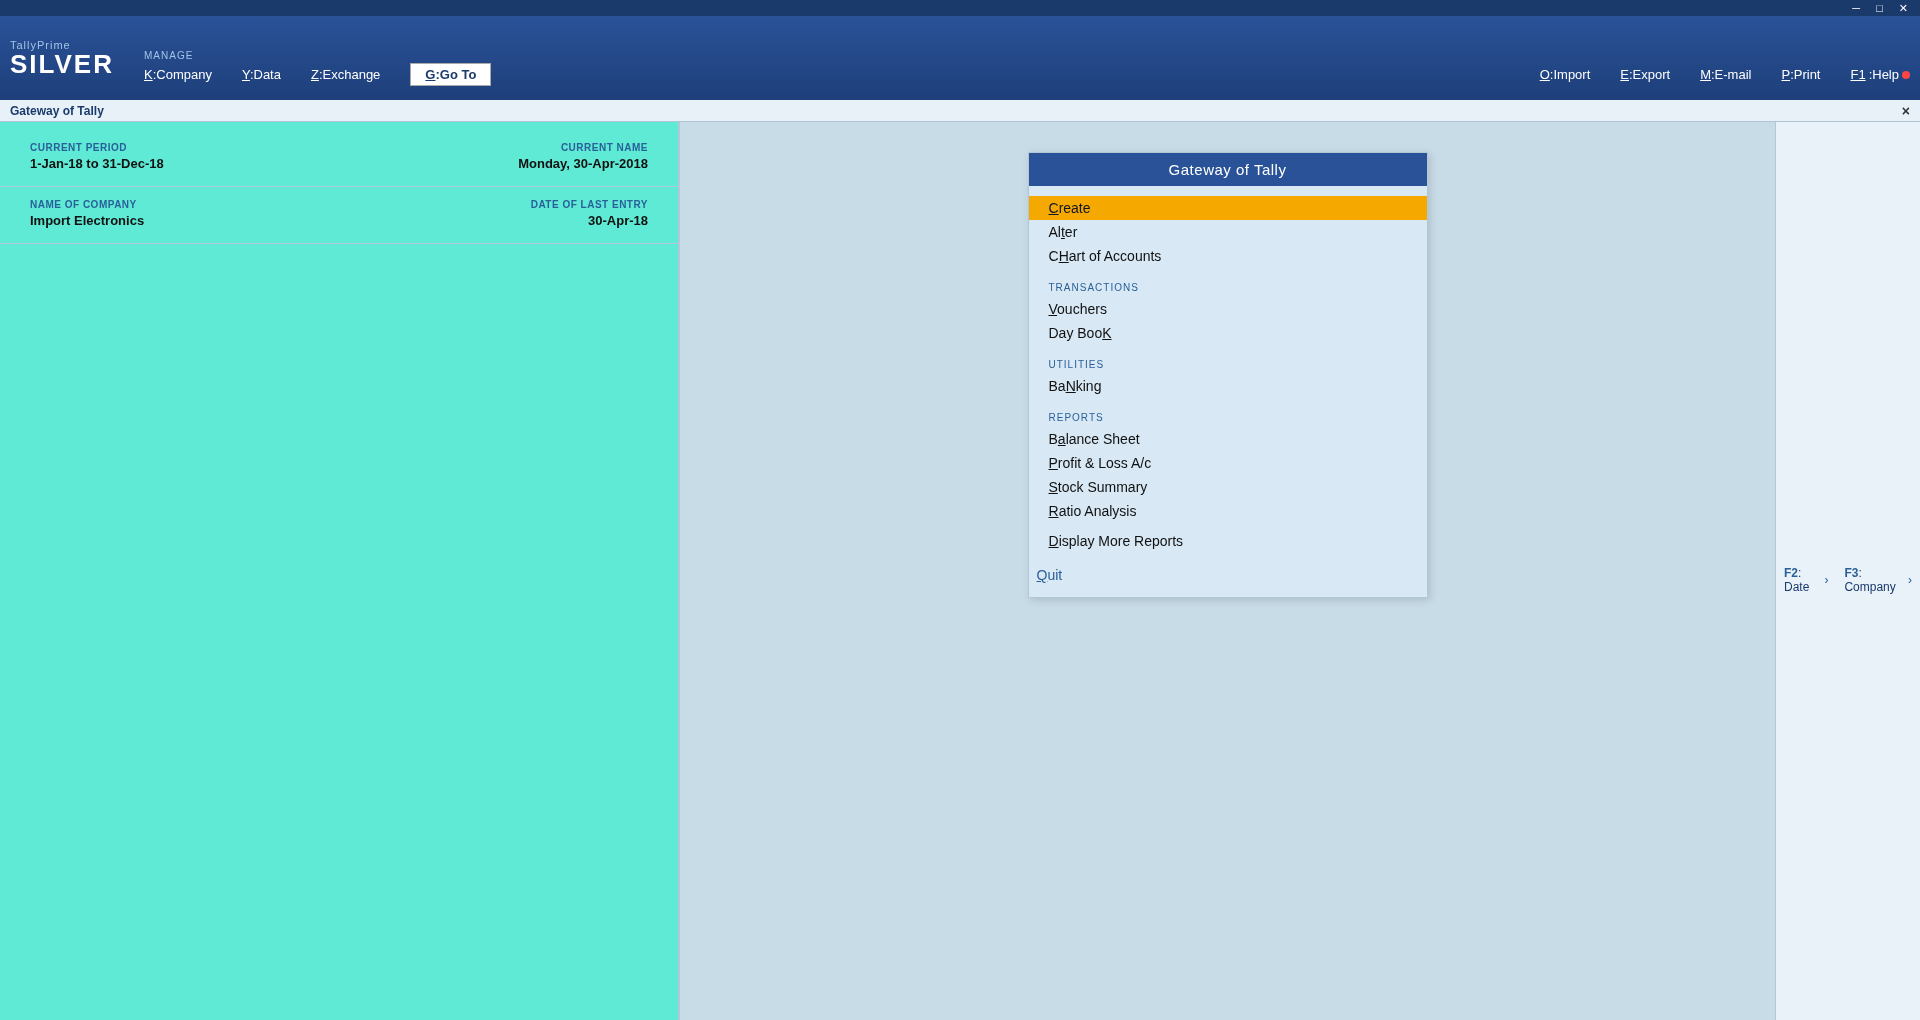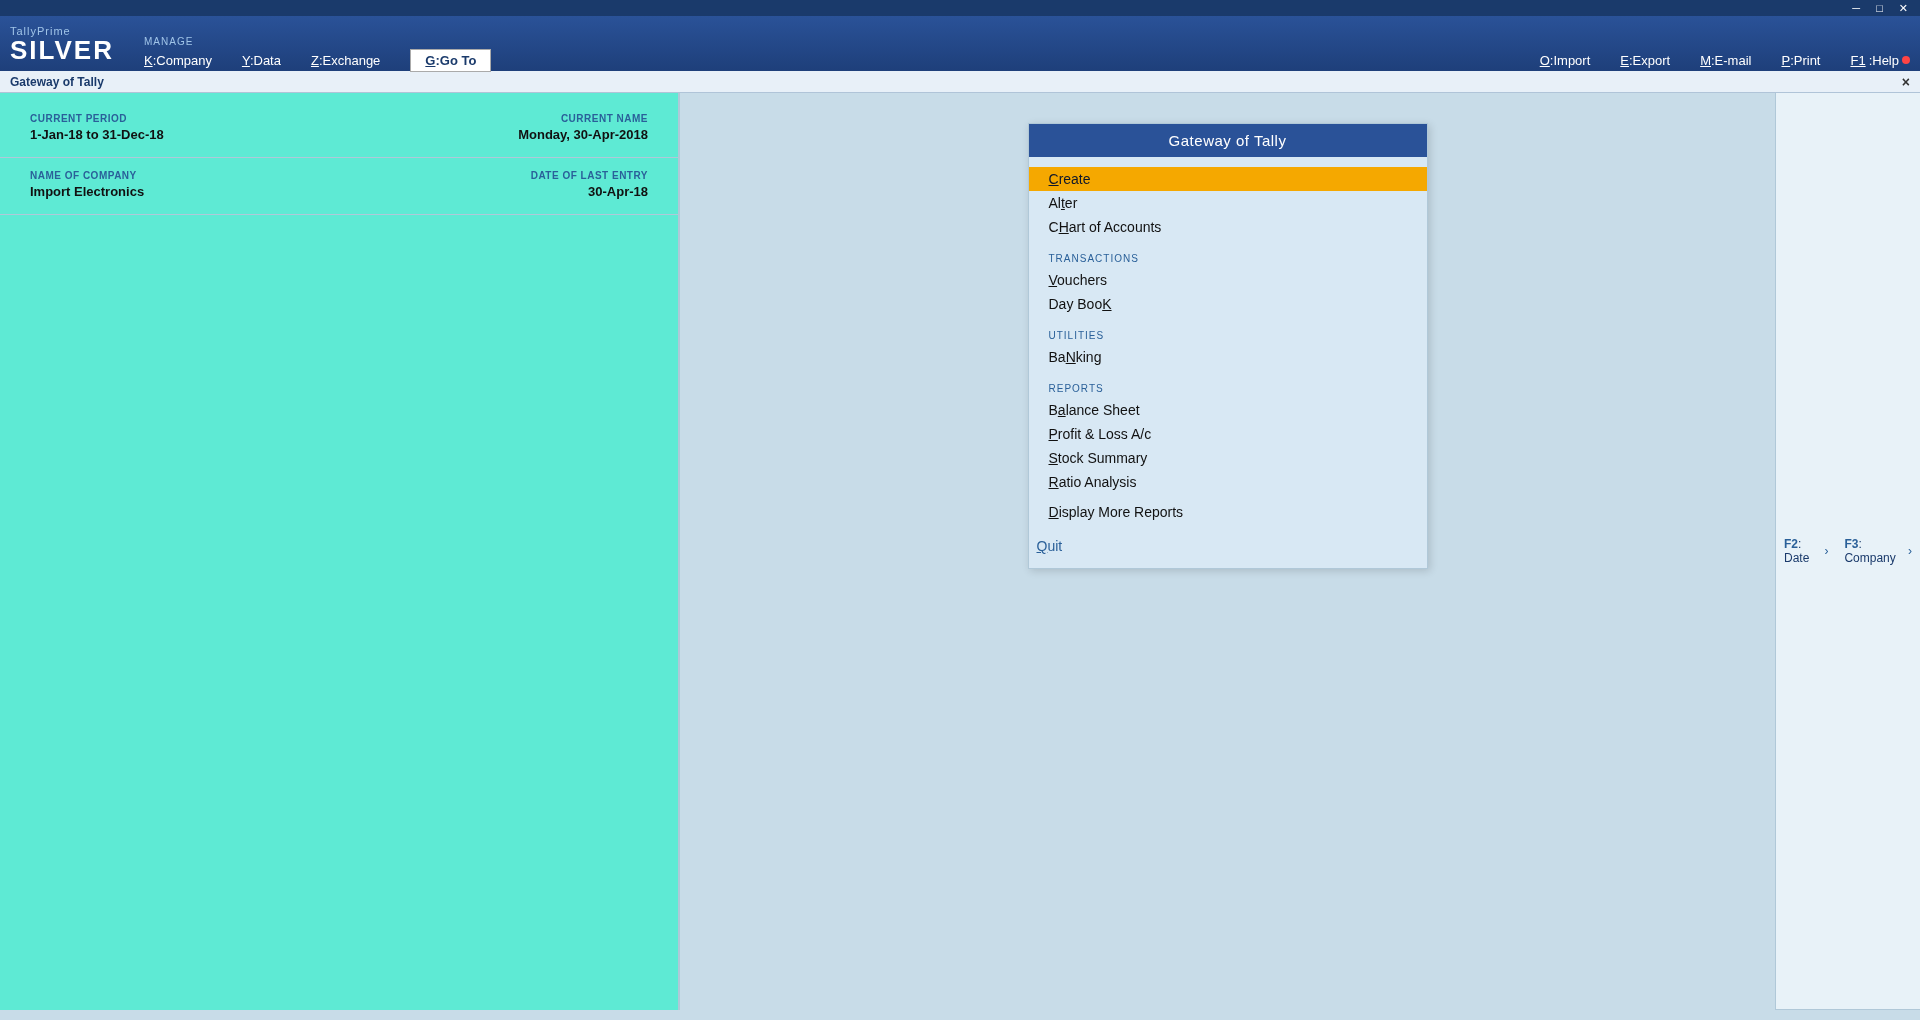--- a/index.html
+++ b/index.html
@@ -27,21 +27,21 @@
       font-size: 11px;
       cursor: pointer;
       background: none;
       border: none;
       padding: 0 4px;
     }
 
     
     .menu-bar {
       background: linear-gradient(to bottom, #2a5298, #1e3f7a);
-      height: 55px;
+      height: 84px;
       display: flex;
       align-items: center;
       padding: 0 10px;
       gap: 0;
     }
 
     .brand {
       display: flex;
       flex-direction: column;
       margin-right: 30px;

